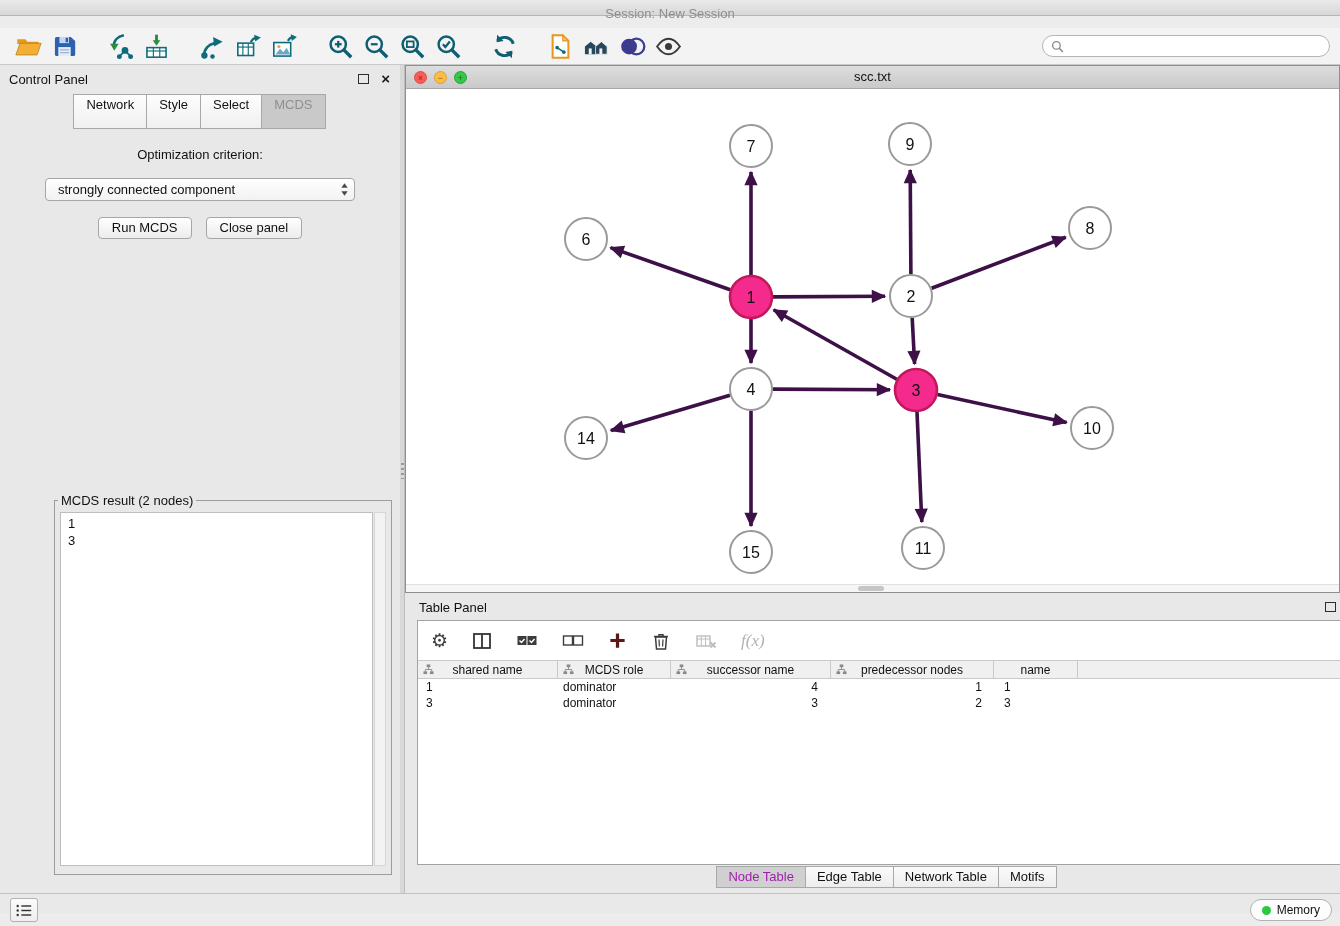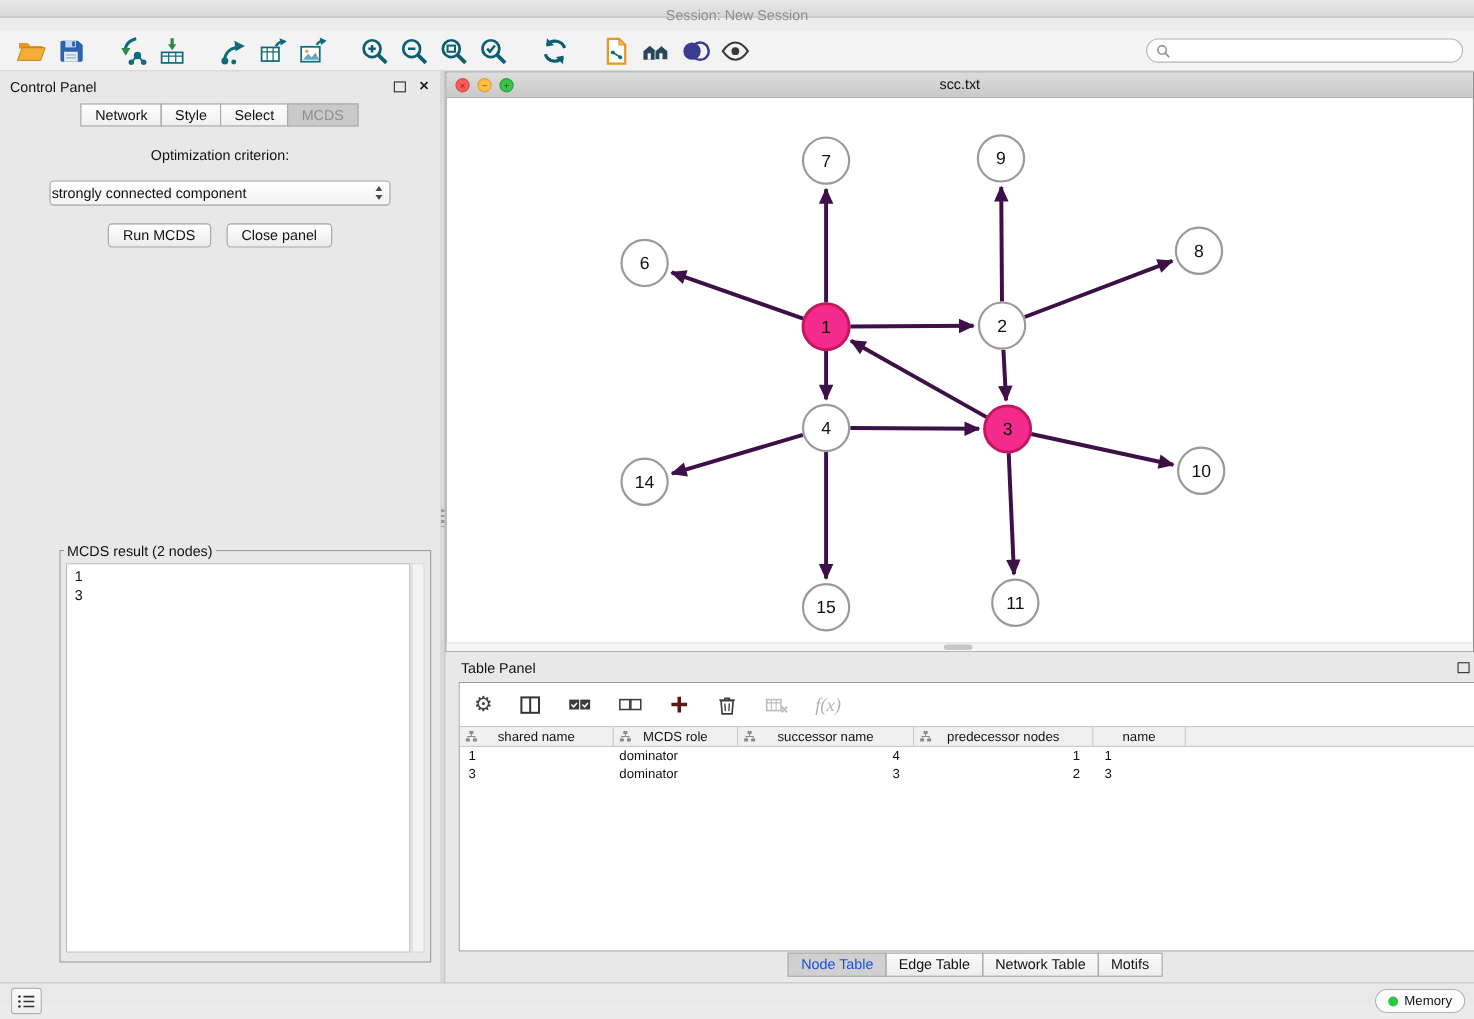--- a/index.html
+++ b/index.html
@@ -24,28 +24,28 @@
   .searchbox input { border:none; outline:none; flex:1; font-size:12px; font-family:"Liberation Sans", sans-serif; background:transparent; }
 
   
   .control-panel { position:absolute; left:0; top:65px; width:400px; height:828px;
     background:#e8e8e8; }
   .panel-header { position:relative; height:28px; }
   .panel-title { position:absolute; left:9px; top:7px; font-size:13px; color:#111; }
   .float-btn { position:absolute; right:31px; top:9px; width:11px; height:10px; border:1.5px solid #2d2d2d; background:transparent; }
   .close-btn { position:absolute; right:10px; top:4px; font-size:15px; font-weight:bold; color:#1c1c1c; cursor:pointer; line-height:20px; }
   .cp-tabs { display:flex; justify-content:center; margin-top:1px; }
-  .cp-tab { height:21px; padding:0 12px; font-size:13px; line-height:19px; color:#111;
+  .cp-tab { height:35px; padding:0 12px; font-size:13px; line-height:19px; color:#111;
     border:1px solid #a8a8a8; background:linear-gradient(#fdfdfd,#f0f0f0); margin-left:-1px; cursor:pointer;text-align:right; }
   .cp-tab.active { background:#c9c9c9; color:#8f8f8f; }
   .cp-content { text-align:center; padding-top:18px; }
   .opt-label { font-size:13px; color:#111; margin-bottom:10px; }
   .dropdown { width:310px; height:23px; margin:16px auto; position:relative; text-align:left;
     background:linear-gradient(#ffffff,#f2f2f2); border:1px solid #a6a6a6; border-radius:4px;
-    font-size:13px; line-height:21px; padding-left:1px; color:#111; cursor:pointer; }
+    font-size:13px; line-height:21px; padding-left:12px; color:#111; cursor:pointer; }
   .dd-stepper { position:absolute; right:5px; top:3px; }
   .cp-buttons { margin-top:12px; display:flex; justify-content:center; gap:14px; }
   .btn { height:22px; padding:0 13px; font-size:13px; line-height:20px; color:#111;
     border:1px solid #a6a6a6; border-radius:4px; background:linear-gradient(#ffffff,#ececec); cursor:pointer; }
   .result-fieldset { position:absolute; left:10px; right:8px; top:428px; bottom:18px;
     border:1px solid #9c9c9c; background:#e8e8e8;margin-left:44px; }
   .result-fieldset legend { font-size:13px; color:#111; margin-left:3px; padding:0 3px; }
   .result-wrap { position:absolute; left:5px; right:5px; top:4px; bottom:8px; }
   .result-list { position:absolute; left:0; top:0; bottom:0; right:13px; background:#fff;
     border:1px solid #bdbdbd; text-align:left; font-size:13px; padding:2px 7px; line-height:17px; color:#111; }
@@ -85,21 +85,21 @@
   .th-cell svg { position:absolute; left:5px; }
   .c0{width:140px;} .c1{width:113px;justify-content:center;} .c2{width:160px;} .c3{width:163px;} .c4{width:84px;}
   .tp-row { display:flex; height:16px; align-items:center; font-size:12px; color:#111; }
   .td { height:16px; line-height:16px; }
   .td.c0{ padding-left:8px; } .td.c1{ padding-left:5px; }
   .td.c2{ text-align:right; padding-right:13px; } .td.c3{ text-align:right; padding-right:12px; }
   .td.c4{ padding-left:10px; }
   .tp-tabs { position:absolute; left:0; right:0; bottom:5px; display:flex; justify-content:center; }
   .tp-tab { height:22px; padding:0 11px; font-size:13px; line-height:20px; color:#111;
     border:1px solid #a8a8a8; background:linear-gradient(#fbfbfb,#ededed); margin-left:-1px; cursor:pointer; }
-  .tp-tab.active { background:#d0d0d0; color:#1d4ed8;text-align:center; }
+  .tp-tab.active { background:#d0d0d0; color:#a21caf;text-align:center; }
 
   
   .statusbar { position:absolute; left:0; top:893px; width:1340px; height:20px;
     background:#e9e9e9; border-top:1px solid #c2c2c2; }
   .sb-left-btn { position:absolute; left:10px; top:4px; width:28px; height:24px; border:1px solid #b2b2b2;
     border-radius:3px; background:linear-gradient(#fcfcfc,#eeeeee); display:flex; align-items:center; justify-content:center; cursor:pointer; }
   .memory-btn { position:absolute; right:8px; top:5px; height:22px; border:1px solid #b2b2b2; border-radius:11px;
     background:#fdfdfd; display:flex; align-items:center; gap:6px; padding:0 11px; font-size:12px; color:#111; cursor:pointer; }
   .mem-dot { width:9px; height:9px; border-radius:50%; background:#2bc840; }
 </style>

